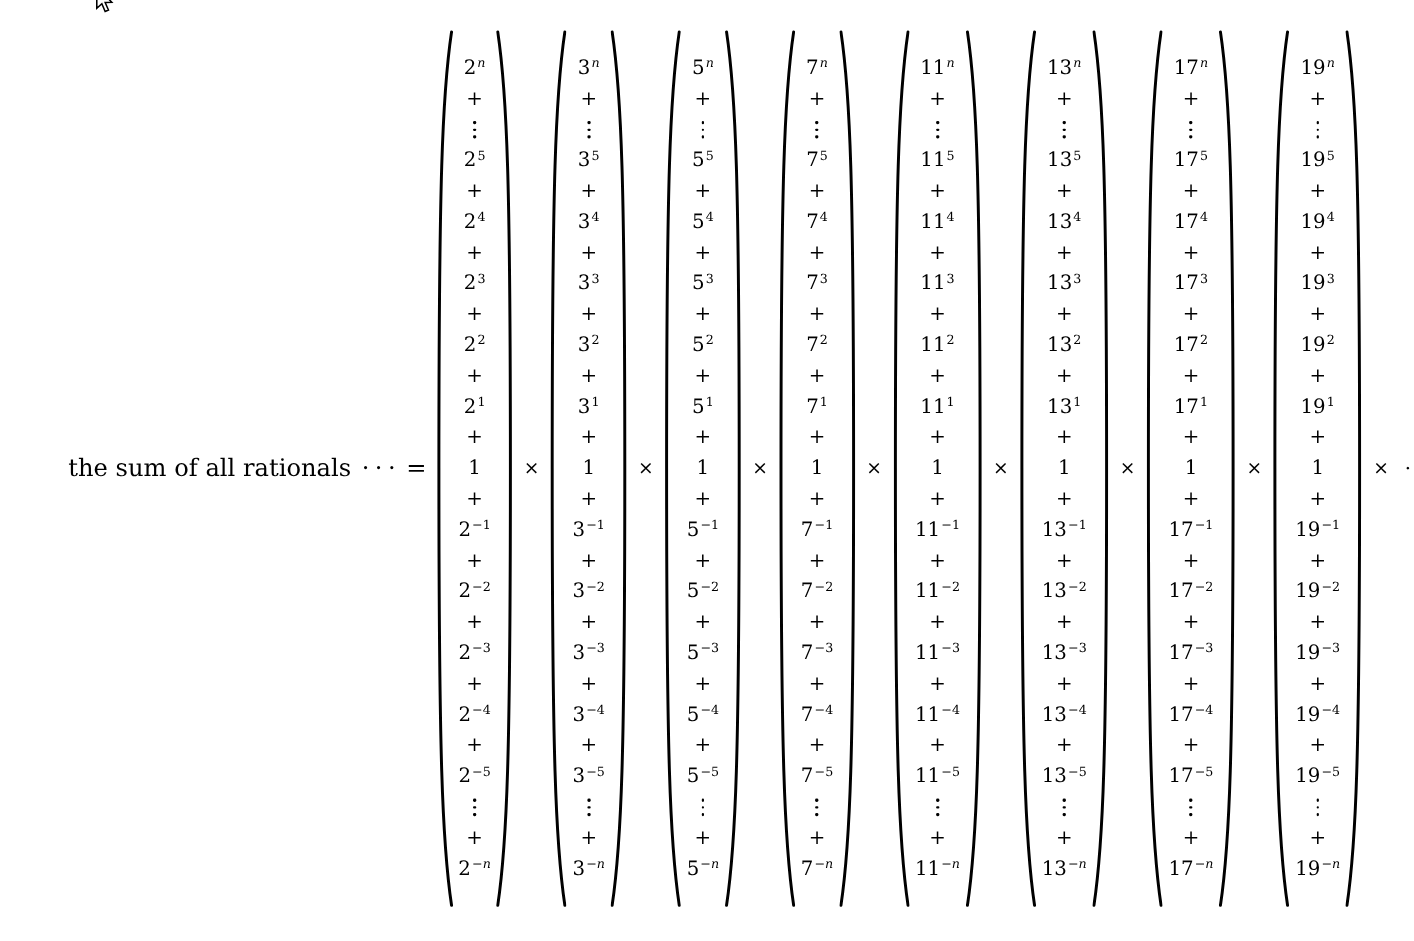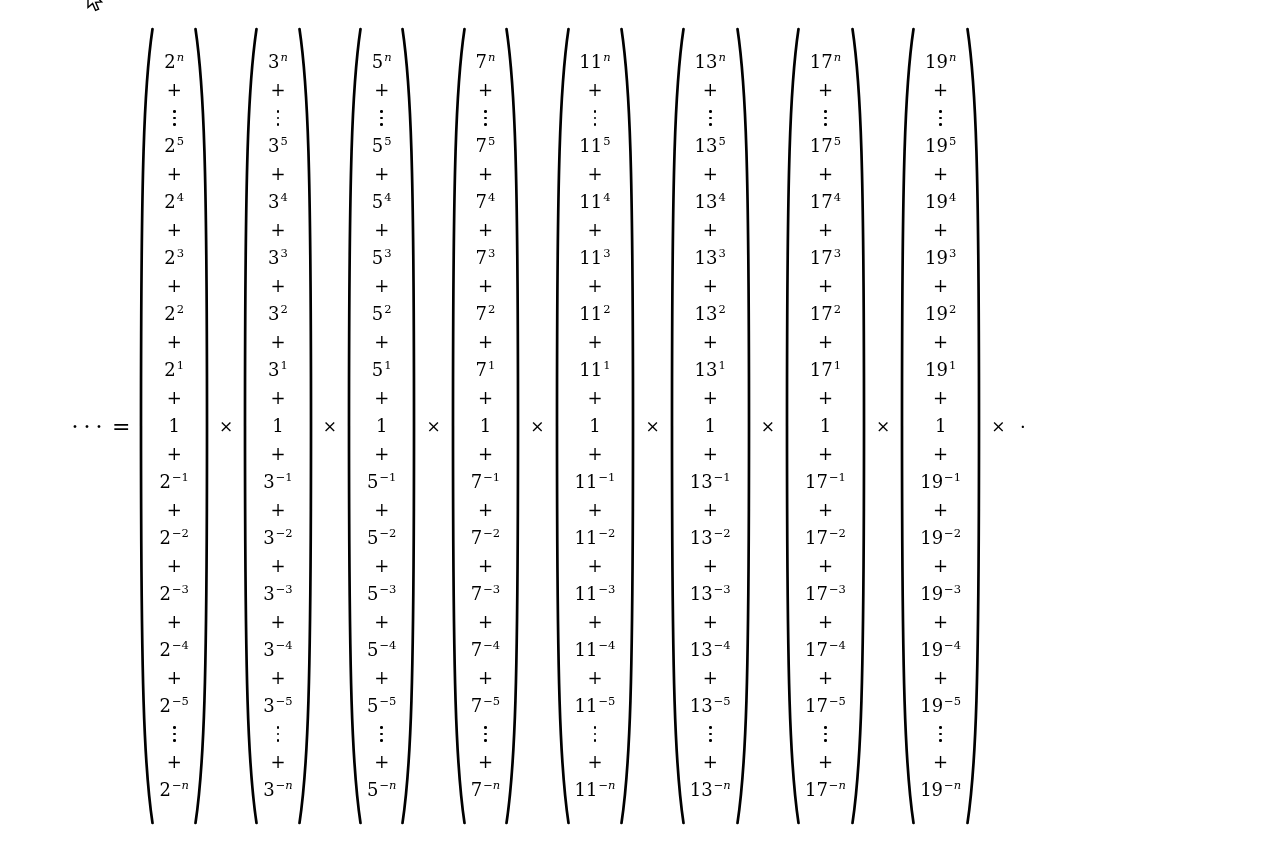--- a/index.html
+++ b/index.html
@@ -58,20 +58,21 @@
   .vdots { display: flex; flex-direction: column; gap: 4px; }
   .vdots i { width: 2.7px; height: 2.7px; background: #000; border-radius: 50%; }
   .times { font-size: 17px; margin: 0 10px; }
   .tdots { font-size: 18px; margin-left: 2px; }
   .cursor { position: absolute; left: 86px; top: -13px; }
 </style>
 </head>
 <body>
 
 <div class="equation-row">
+  <span class="label">the sum of all rationals</span>
   <span class="cdots"><b>·</b><b>·</b><b>·</b></span>
   <span class="equals">=</span>
   <div class="factors">
       <div class="factor">
         <svg class="paren" width="15" height="800" viewBox="0 0 15 800" preserveAspectRatio="none">
           <path d="M13.5,3 C5,60 2,140 2,400 C2,660 5,740 13.5,797" fill="none" stroke="#000" stroke-width="2.7" stroke-linecap="round"></path>
         </svg>
         <div class="terms">
           <div class="term">
             <span>2</span>

